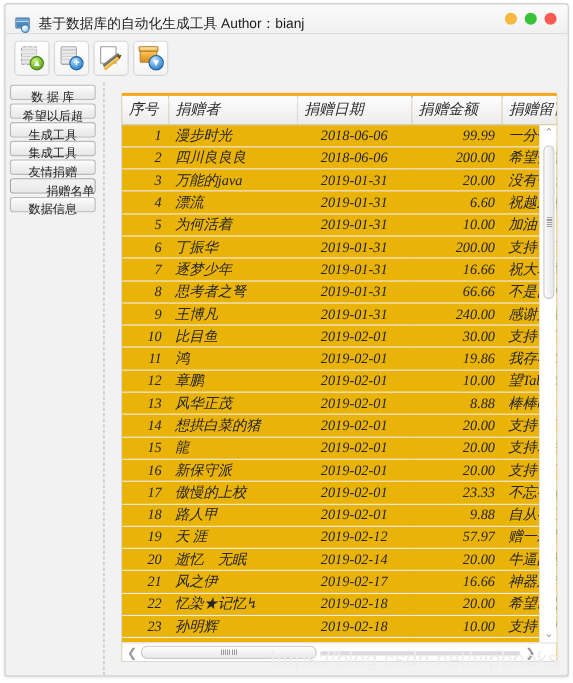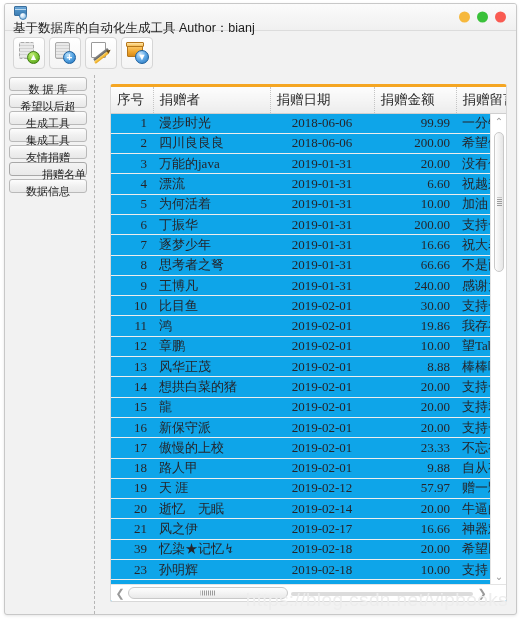--- a/index.html
+++ b/index.html
@@ -28,24 +28,23 @@
     overflow: hidden;
   }
 
   
   #titlebar {
     position: relative;
     height: 27px;
     background: linear-gradient(to bottom, #fbfbfb 0%, #f0f0f0 100%);
     border-bottom: 1px solid #dcdcdc;
     display: flex;
-    align-items: flex-start;
+    align-items: flex-end;
     padding: 0 8px;
     box-sizing: border-box;
-    flex-direction: column;
   }
   #title-icon {
     width: 16px; height: 16px;
     margin-right: 6px;
     position: relative;
     flex: 0 0 auto;
   }
   #title-icon .db-body {
     position: absolute; left: 1px; top: 2px;
     width: 13px; height: 10px;
@@ -247,26 +246,27 @@
   #content {
     position: absolute;
     left: 91px; top: 0; right: 0; bottom: 0;
     padding: 9px 9px 12px 14px;
     box-sizing: border-box;
   }
   #table-panel {
     position: relative;
     width: 100%;
     height: 100%;
-    background: #0ea5e9;
+    background: #eab308;
     border: 1px solid #d8d8d8;
     border-top: 3px solid #f5a623;
     border-radius: 3px 3px 2px 2px;
     box-sizing: border-box;
     overflow: hidden;
+    font-style: italic;
   }
   #table-clip {
     position: absolute;
     left: 0; top: 0;
     right: 0; bottom: 0;
     overflow: hidden;
   }
   table.grid {
     border-collapse: collapse;
     table-layout: fixed;
@@ -646,21 +646,21 @@
                   <td class="c-msg">牛逼的软件</td>
                 </tr>
                 <tr>
                   <td class="c-idx">21</td>
                   <td class="c-name">风之伊</td>
                   <td class="c-date">2019-02-17</td>
                   <td class="c-amt">16.66</td>
                   <td class="c-msg">神器难得一</td>
                 </tr>
                 <tr>
-                  <td class="c-idx">39</td>
+                  <td class="c-idx">22</td>
                   <td class="c-name">忆染★记忆↯</td>
                   <td class="c-date">2019-02-18</td>
                   <td class="c-amt">20.00</td>
                   <td class="c-msg">希望以后超</td>
                 </tr>
                 <tr>
                   <td class="c-idx">23</td>
                   <td class="c-name">孙明辉</td>
                   <td class="c-date">2019-02-18</td>
                   <td class="c-amt">10.00</td>

